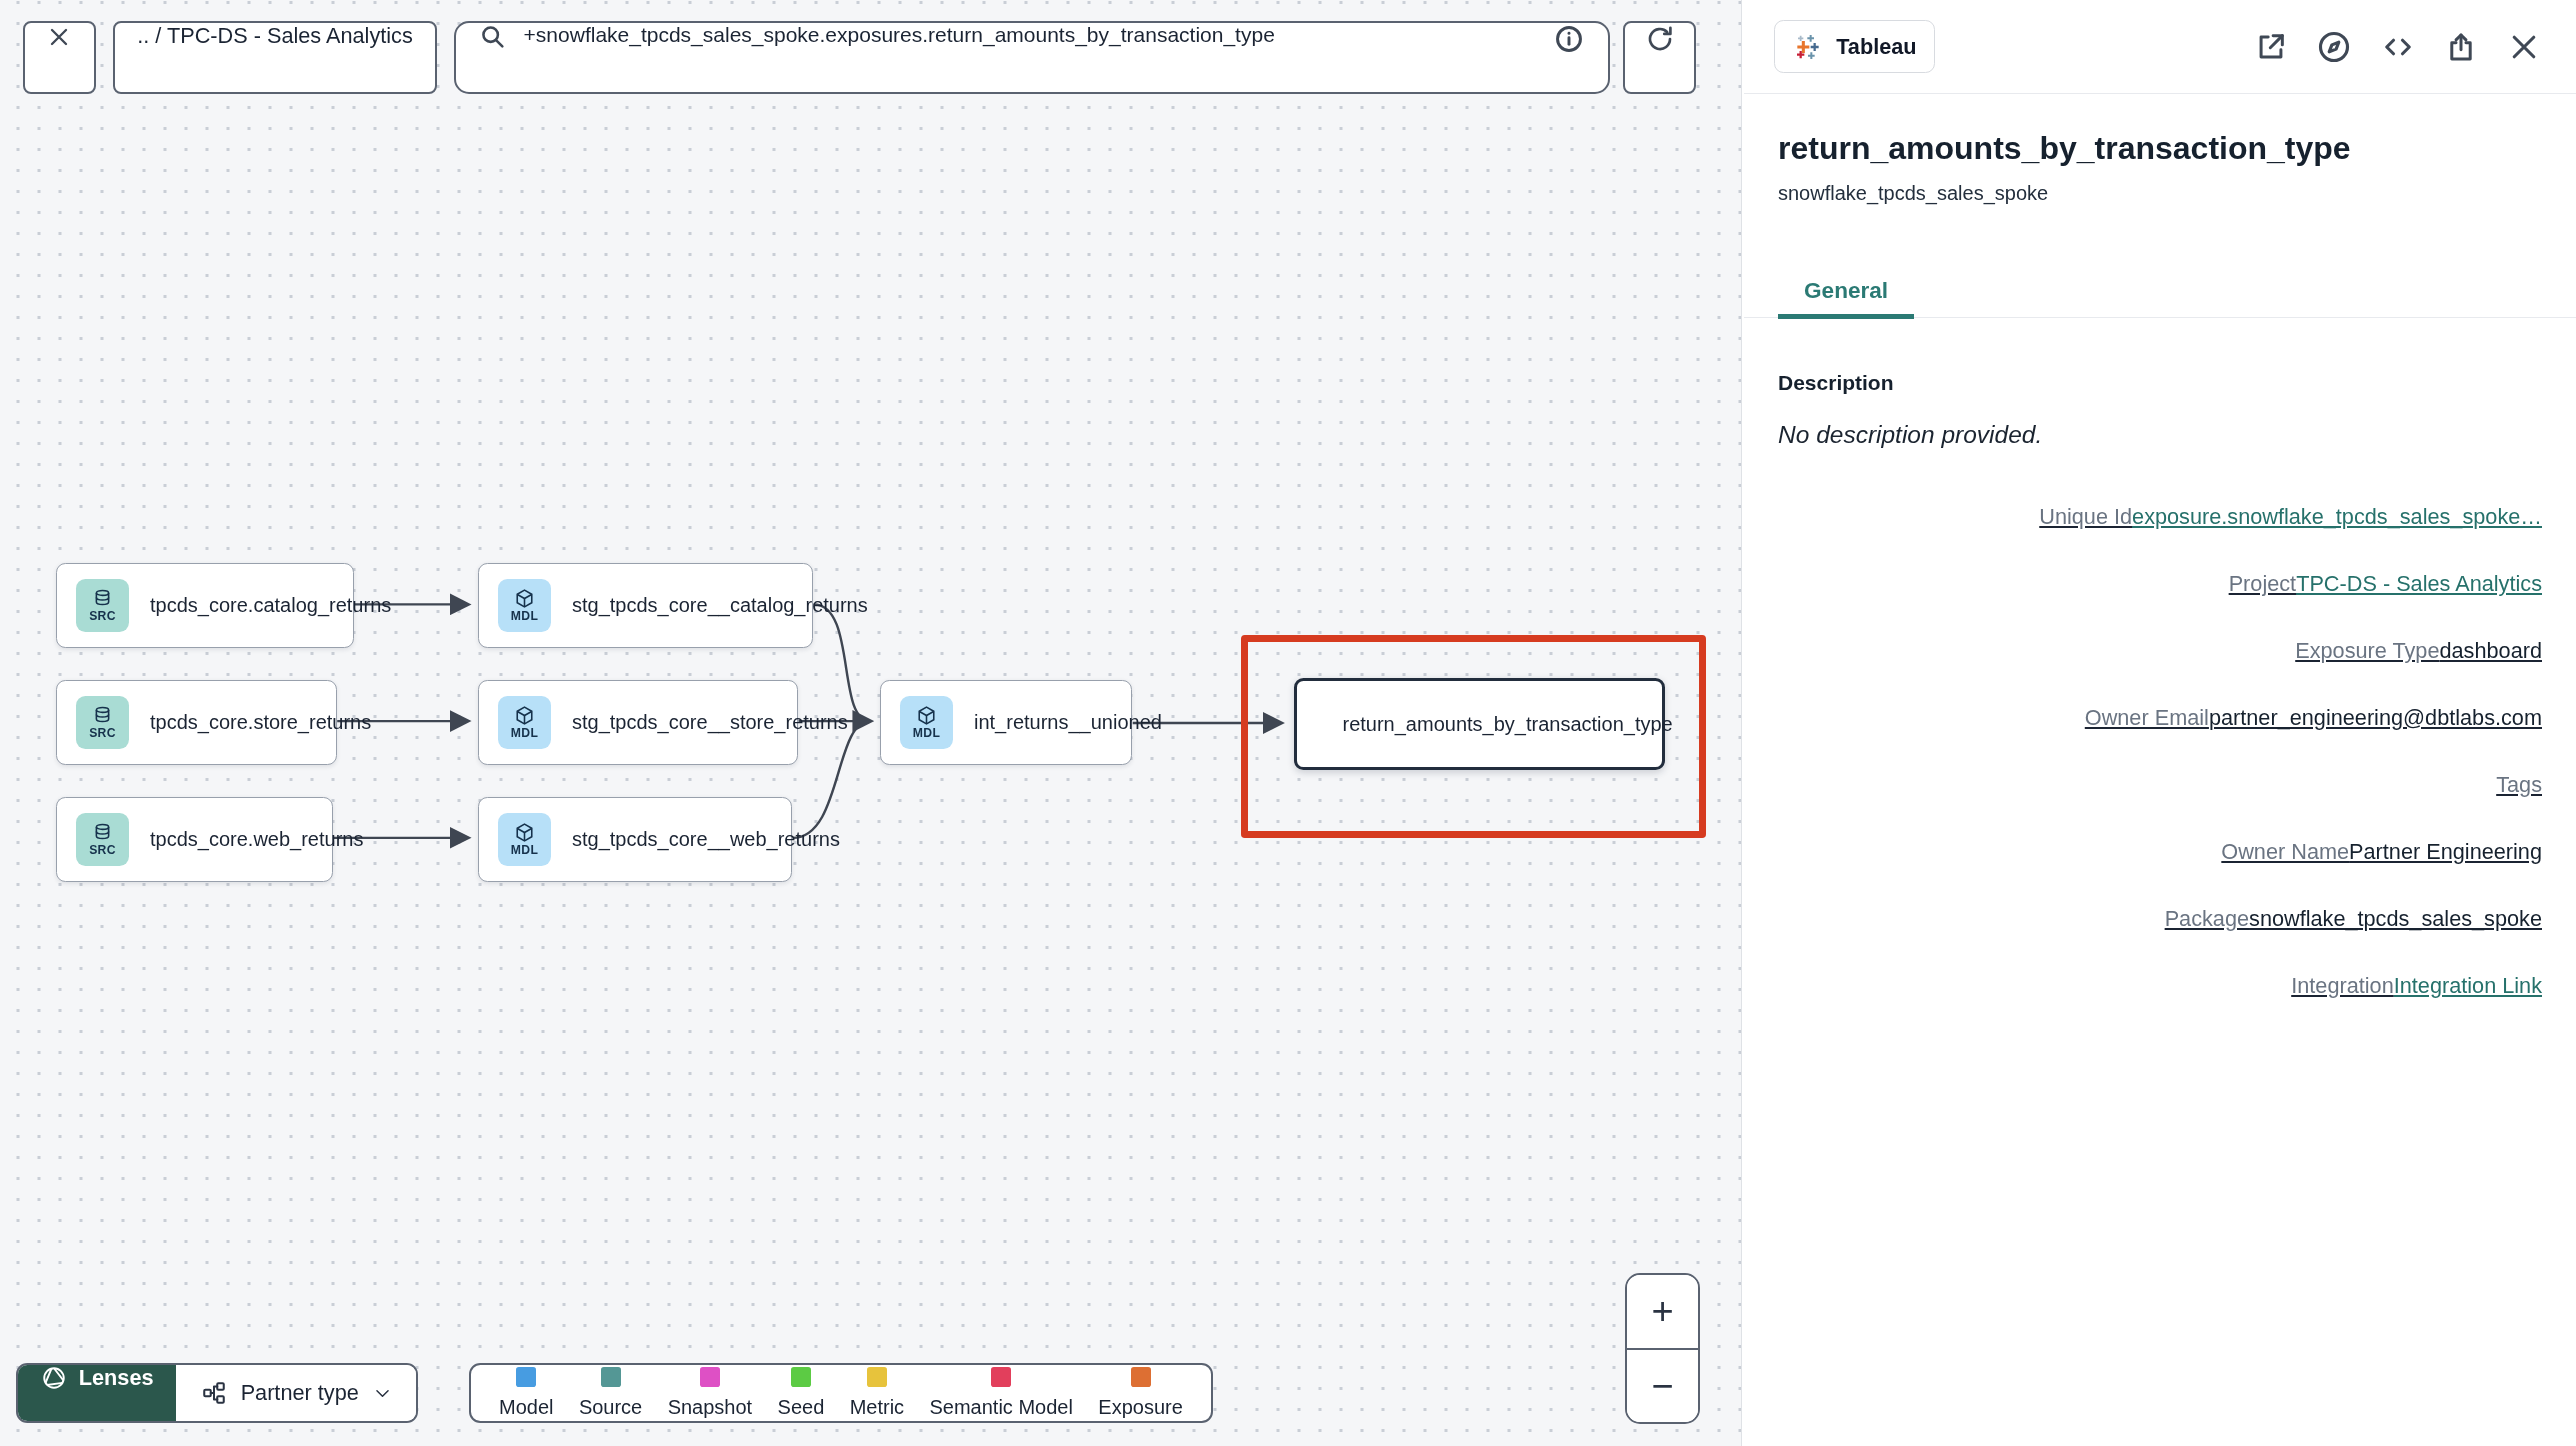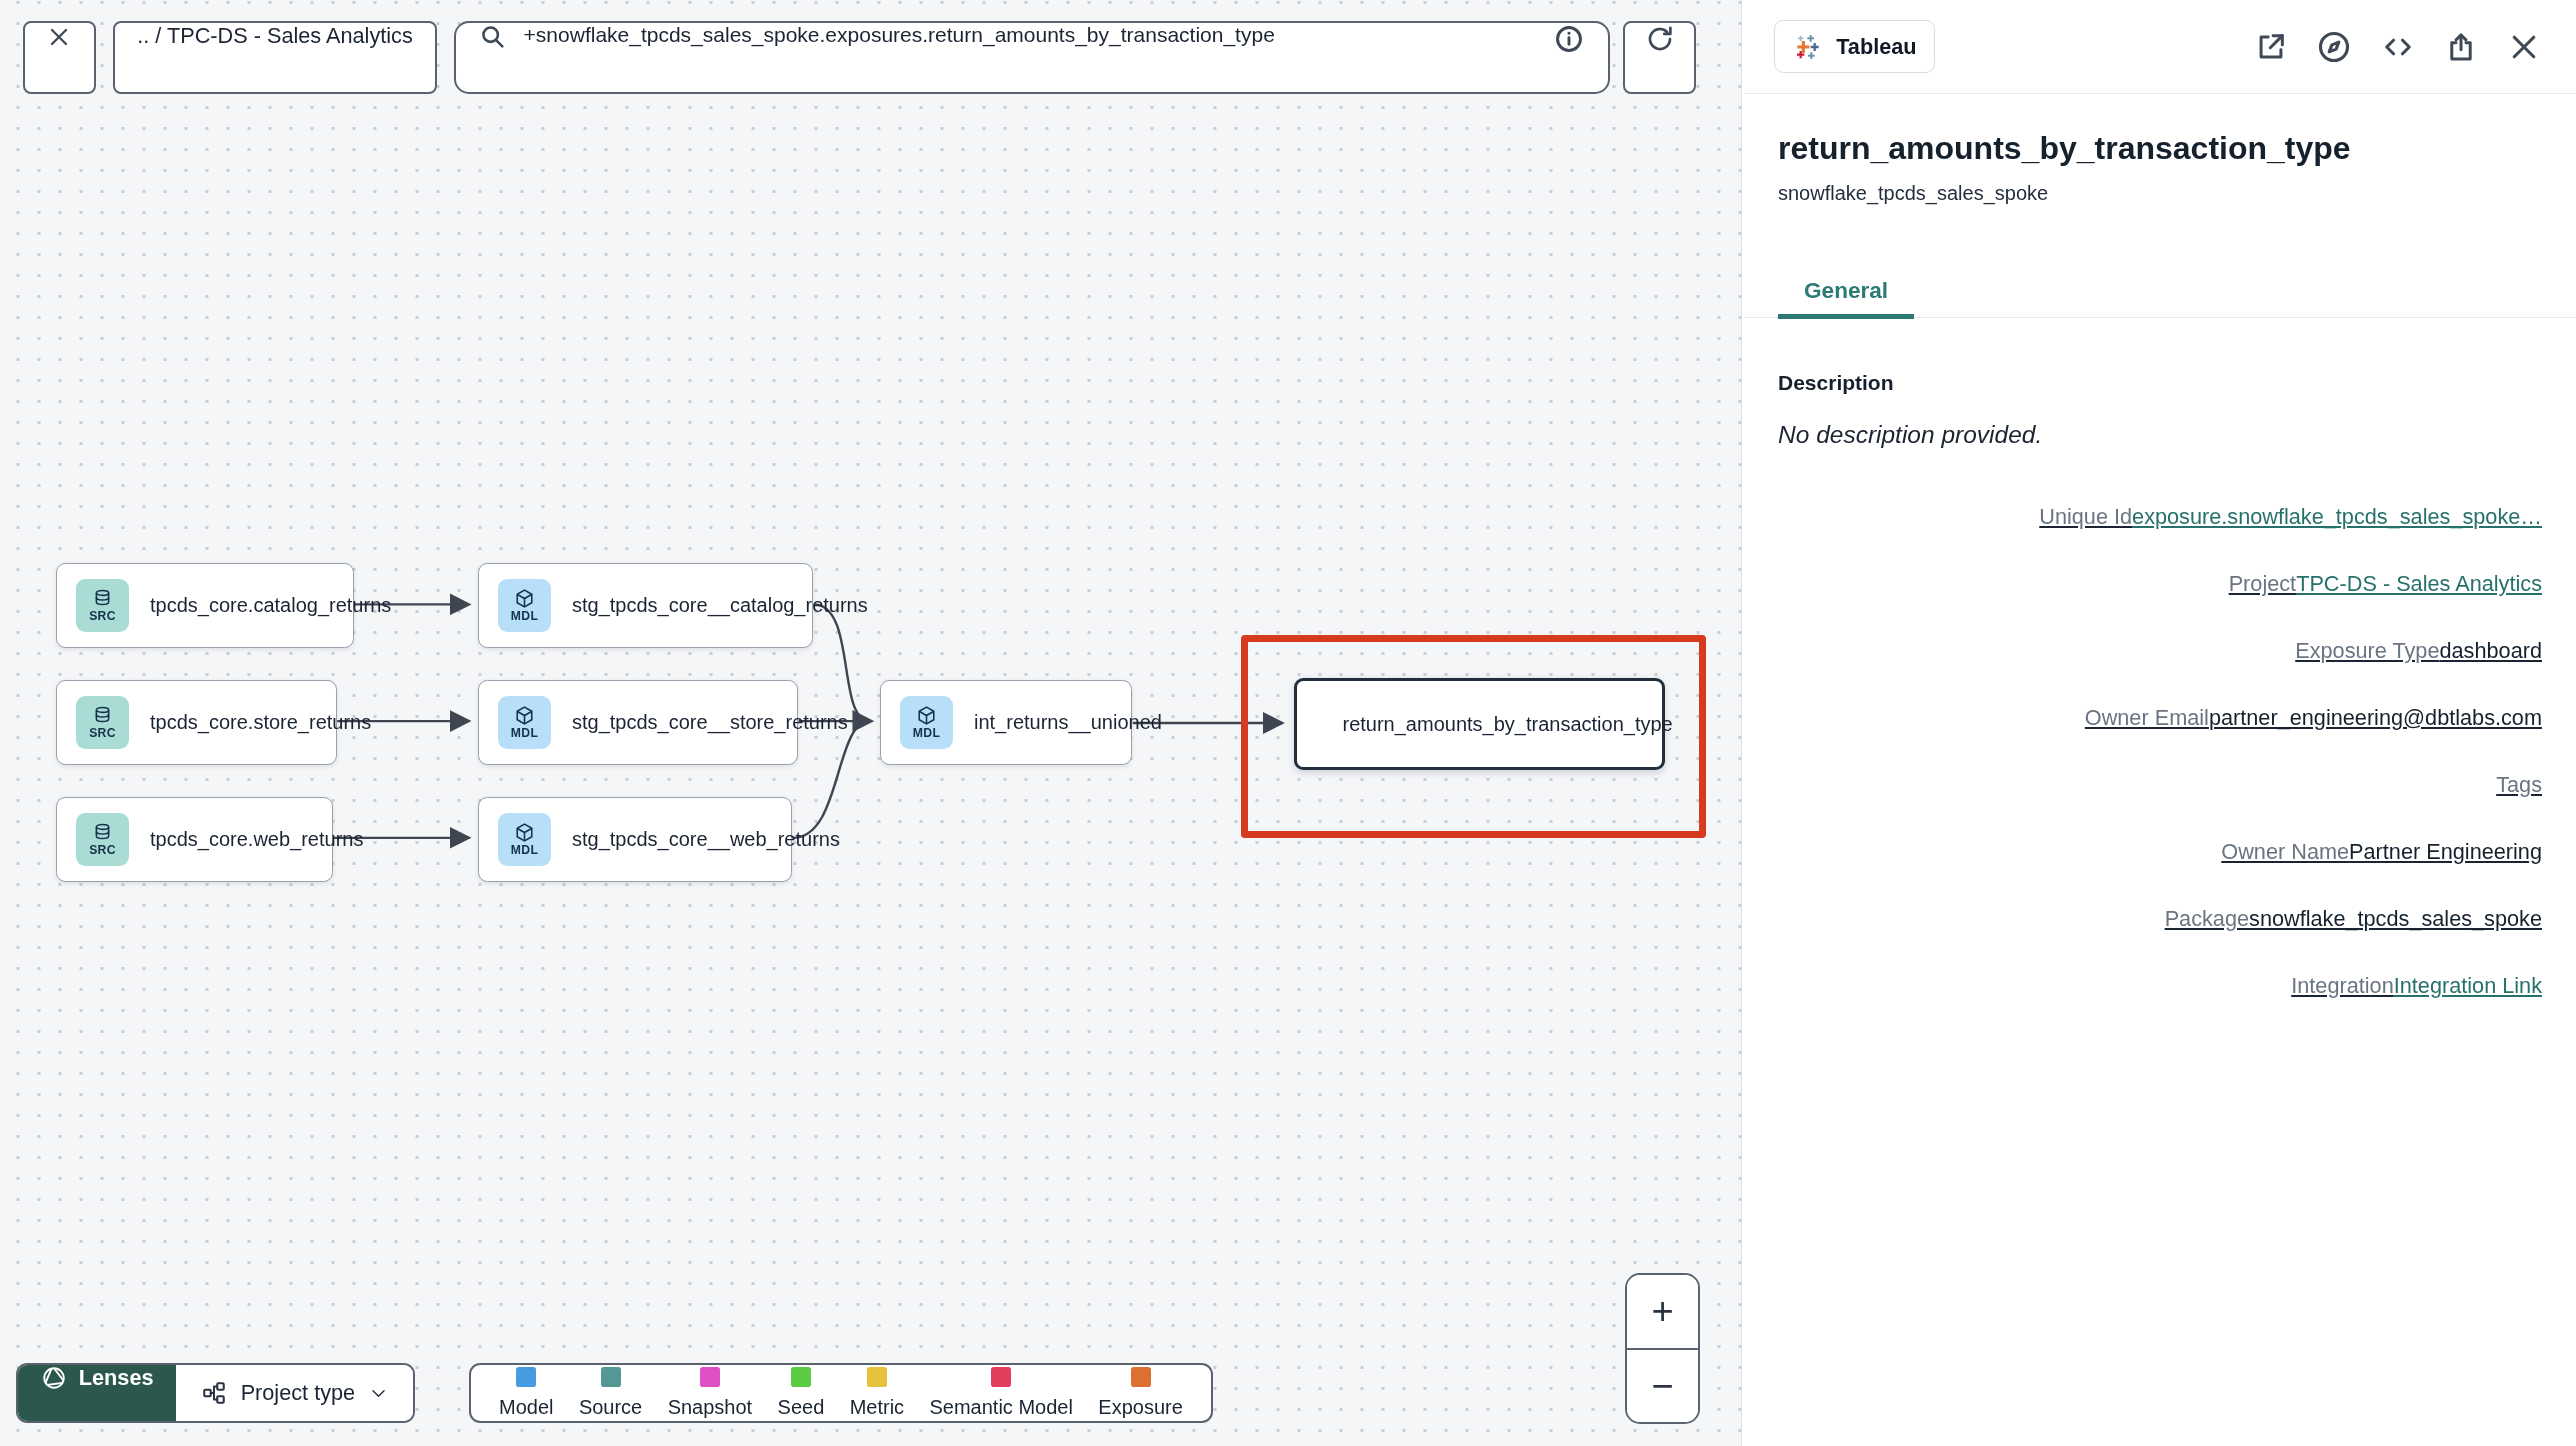--- a/index.html
+++ b/index.html
@@ -308,21 +308,21 @@
           </svg>
         <span>Lenses</span>
       </button>
       <button class="resource-btn">
         <svg width="26" height="26" viewBox="0 0 24 24">
             <rect x="3" y="9" width="6" height="6" rx="1"></rect>
             <rect x="15" y="3" width="6" height="6" rx="1"></rect>
             <rect x="15" y="15" width="6" height="6" rx="1"></rect>
             <path d="M9 12 h3 M12 12 V6 h3 M12 12 v6 h3"></path>
           </svg>
-        <span>Project type</span>
+        <span>Partner type</span>
         <svg width="19" height="19" viewBox="0 0 24 24">
             <path d="M5 8.5 L12 15.5 L19 8.5"></path>
           </svg>
       </button>
     </div>
 
     <div class="legend">
       <div class="legend-item">
         <span class="swatch" style="background: rgb(71, 156, 225);"></span>
         <span class="legend-label">Model</span>

